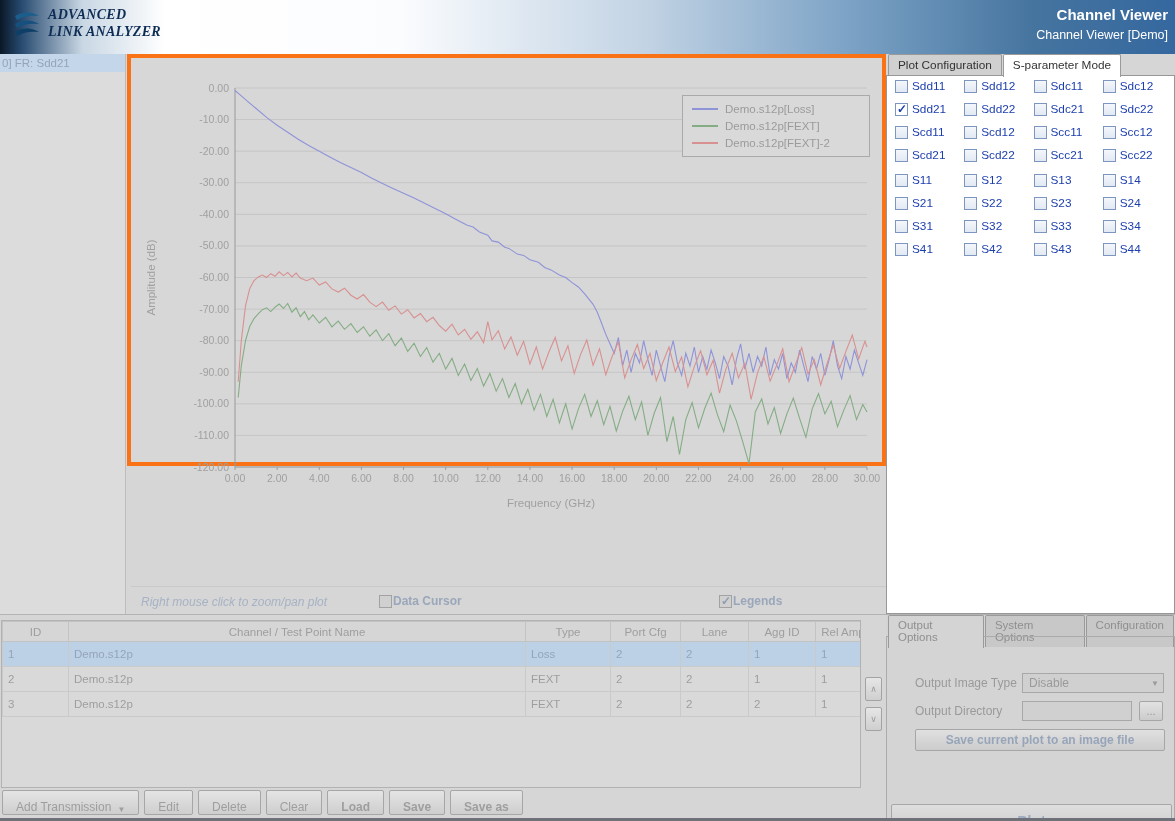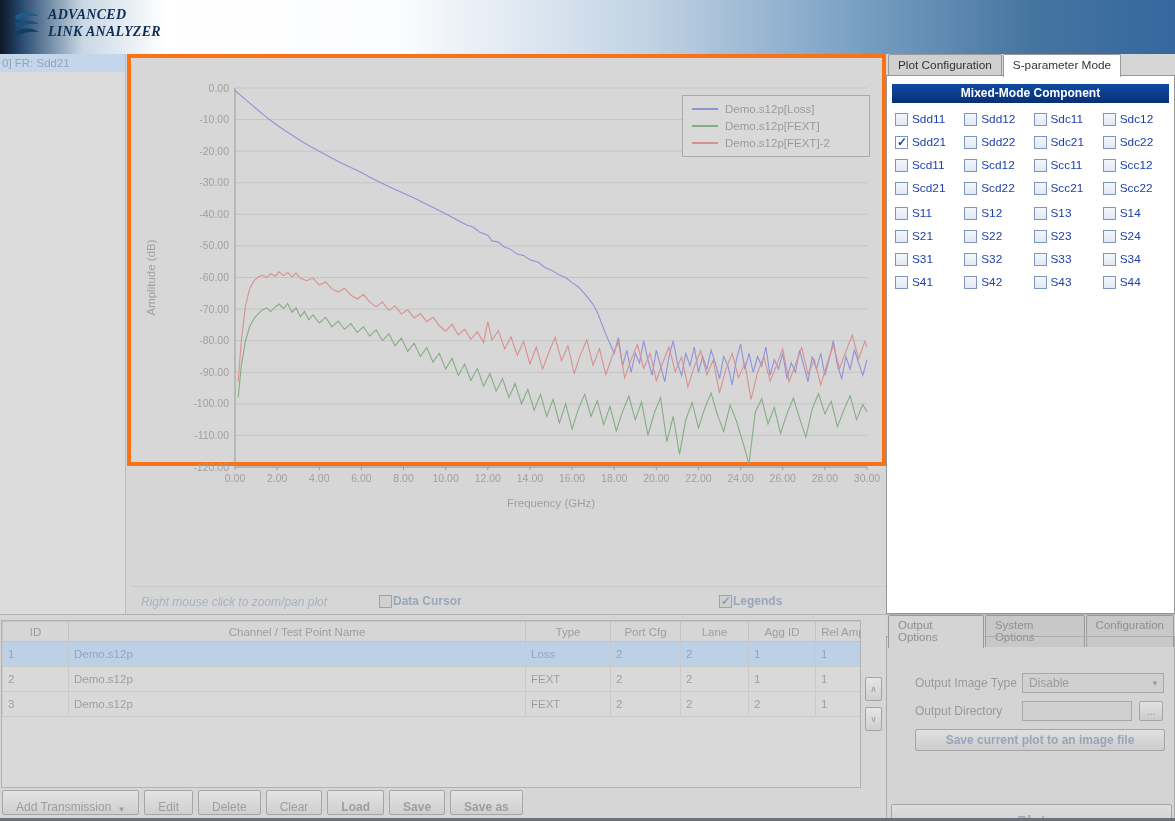--- a/index.html
+++ b/index.html
@@ -89,20 +89,24 @@
     <div class="logo">
       <svg width="30" height="30" viewBox="0 0 30 30">
         <path d="M3 7 C12 2, 20 3, 27 7 C19 6, 11 7, 5 11 Z" fill="#1b5e8c"></path>
         <path d="M3 15 C12 10, 20 11, 27 15 C19 14, 11 15, 5 19 Z" fill="#15507e"></path>
         <path d="M3 23 C12 18, 20 19, 27 23 C19 22, 11 23, 5 27 Z" fill="#0e3f66"></path>
       </svg>
       <div class="logo-text">
         <div>ADVANCED</div>
         <div>LINK ANALYZER</div>
       </div>
+    </div>
+    <div class="titles">
+      <div class="t1">Channel Viewer</div>
+      <div class="t2">Channel Viewer [Demo]</div>
     </div>
   </header>
 
   <aside class="trace-list" id="traceList">
       <div class="trace-item selected">0] FR: Sdd21</div>
     </aside>
 
   <section class="plot-panel">
     <div class="chart-host" id="chartHost"><svg width="748" height="487">
           <line x1="100" y1="28" x2="732" y2="28" stroke="#c5c5c5" stroke-width="1"></line>
@@ -197,21 +201,20 @@
         </label>
     </div>
   </section>
 
   <section class="sparam-panel">
     <div class="tabs" id="spTabs">
         <div class="tab">Plot Configuration</div>
         <div class="tab active">S-parameter Mode</div>
       </div>
     <div class="sp-body">
-      <div class="sp-header">Mixed-Mode Component</div>
       <div class="sp-grid" id="mixedGrid">
           <label class="sp-item">
             <span class="box"></span>
             <span>Sdd11</span>
           </label>
           <label class="sp-item">
             <span class="box"></span>
             <span>Sdd12</span>
           </label>
           <label class="sp-item">

